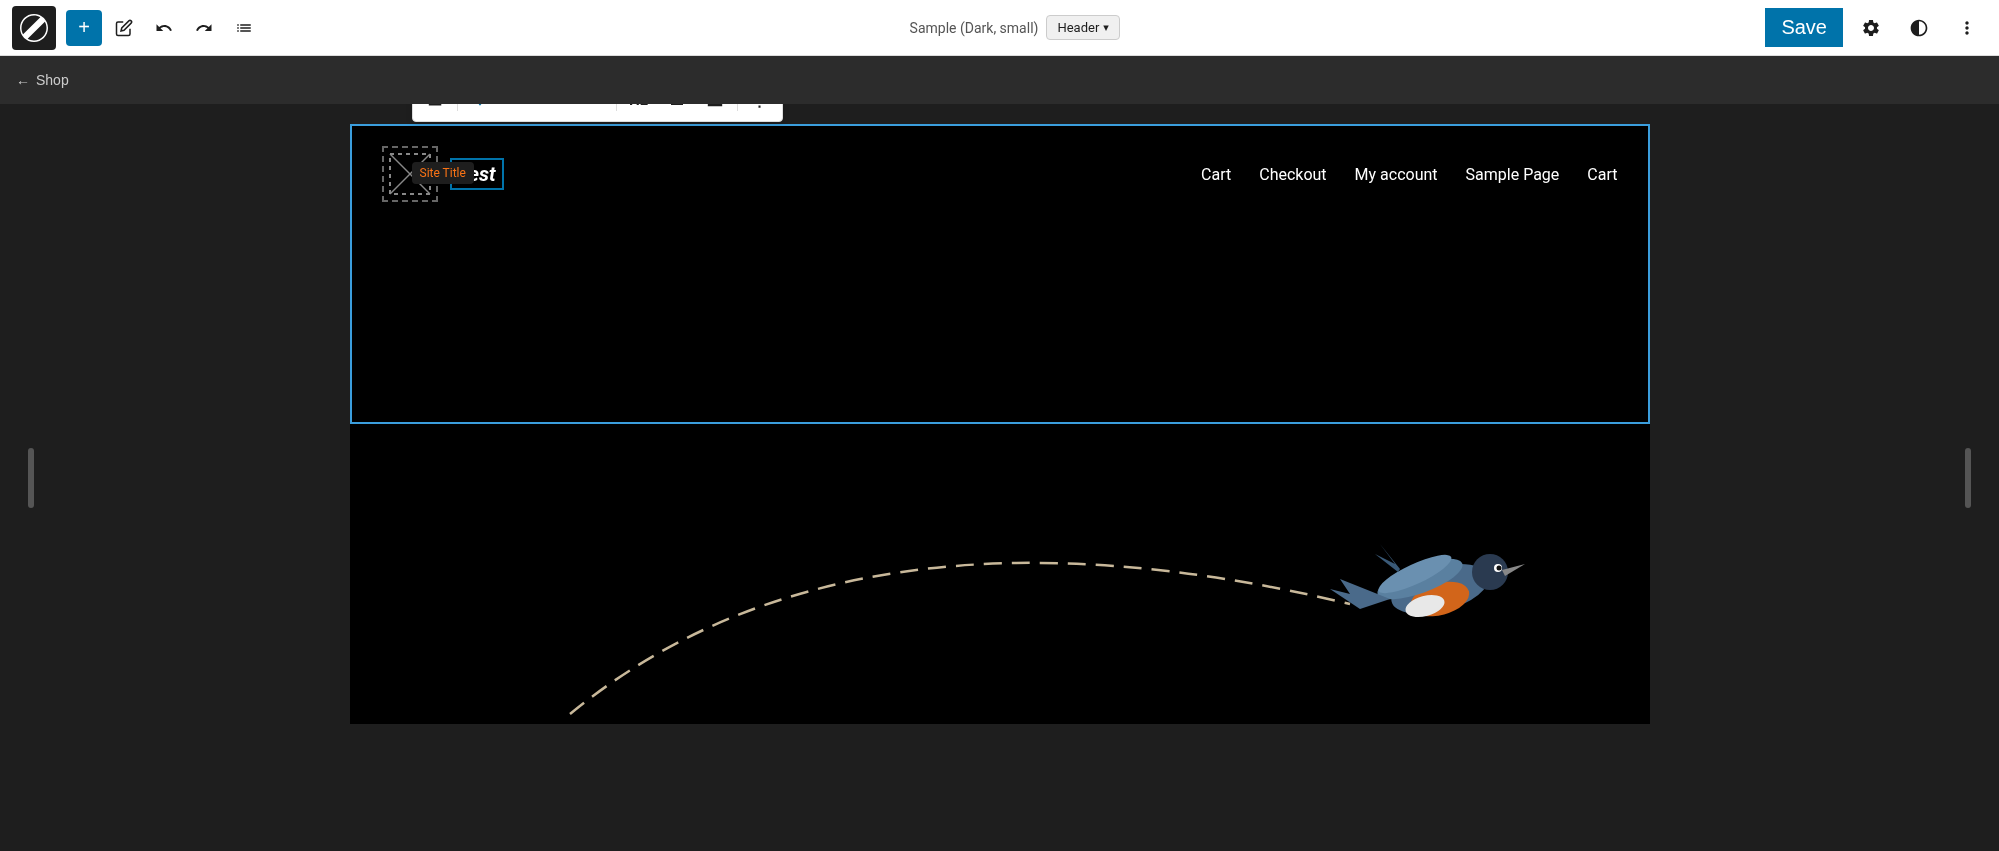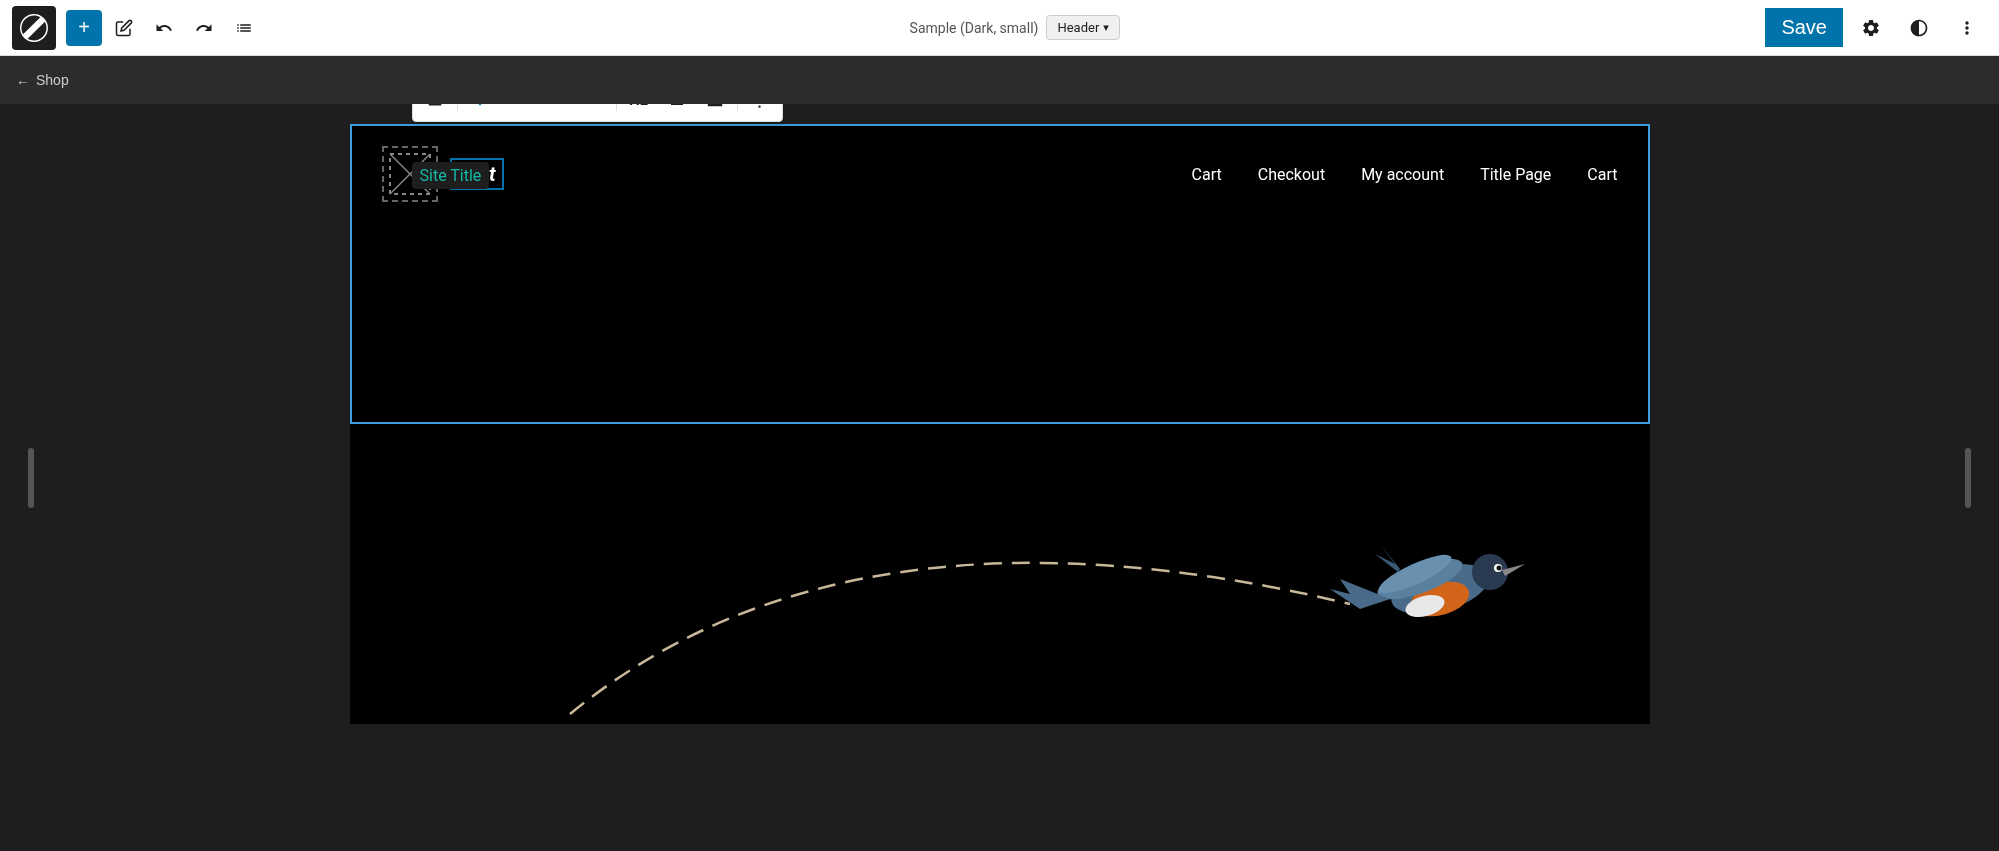--- a/index.html
+++ b/index.html
@@ -171,22 +171,22 @@
     }
     .ft-divider { width: 1px; height: 24px; background: #ddd; margin: 0 2px; }
     .ft-h1 { font-weight: bold; font-size: 15px; }
 
     
     .tooltip {
       position: absolute;
       top: 36px;
       left: 60px;
       background: #1e1e1e;
-      color: #14b8a6;
-      font-size: 16px;
+      color: #f97316;
+      font-size: 12px;
       padding: 4px 8px;
       border-radius: 4px;
       white-space: nowrap;
       z-index: 60;
     }
 
     
     .logo-area {
       display: flex;
       align-items: center;
@@ -206,21 +206,21 @@
       font-style: italic;
       font-weight: bold;
       background: transparent;
       cursor: text;
     }
 
     
     .nav-menu {
       display: flex;
       align-items: center;
-      gap: 36px;
+      gap: 28px;
     }
     .nav-link {
       color: #fff;
       text-decoration: none;
       font-size: 16px;
     }
 
     
     .canvas-wrapper {
       width: 1300px;
@@ -367,21 +367,21 @@
             </svg>
           </div>
 
           <div class="site-title-selected">Test</div>
         </div>
 
         <nav class="nav-menu">
           <a class="nav-link">Cart</a>
           <a class="nav-link">Checkout</a>
           <a class="nav-link">My account</a>
-          <a class="nav-link">Title Page</a>
+          <a class="nav-link">Sample Page</a>
           <a class="nav-link">Cart</a>
         </nav>
       </div>
 
       <div style="height: 200px; background: #000;"></div>
     </div>
 
     <div class="canvas-below">
 
       <svg width="1300" height="300" viewBox="0 0 1300 300" style="position:absolute;bottom:0;left:0;">

